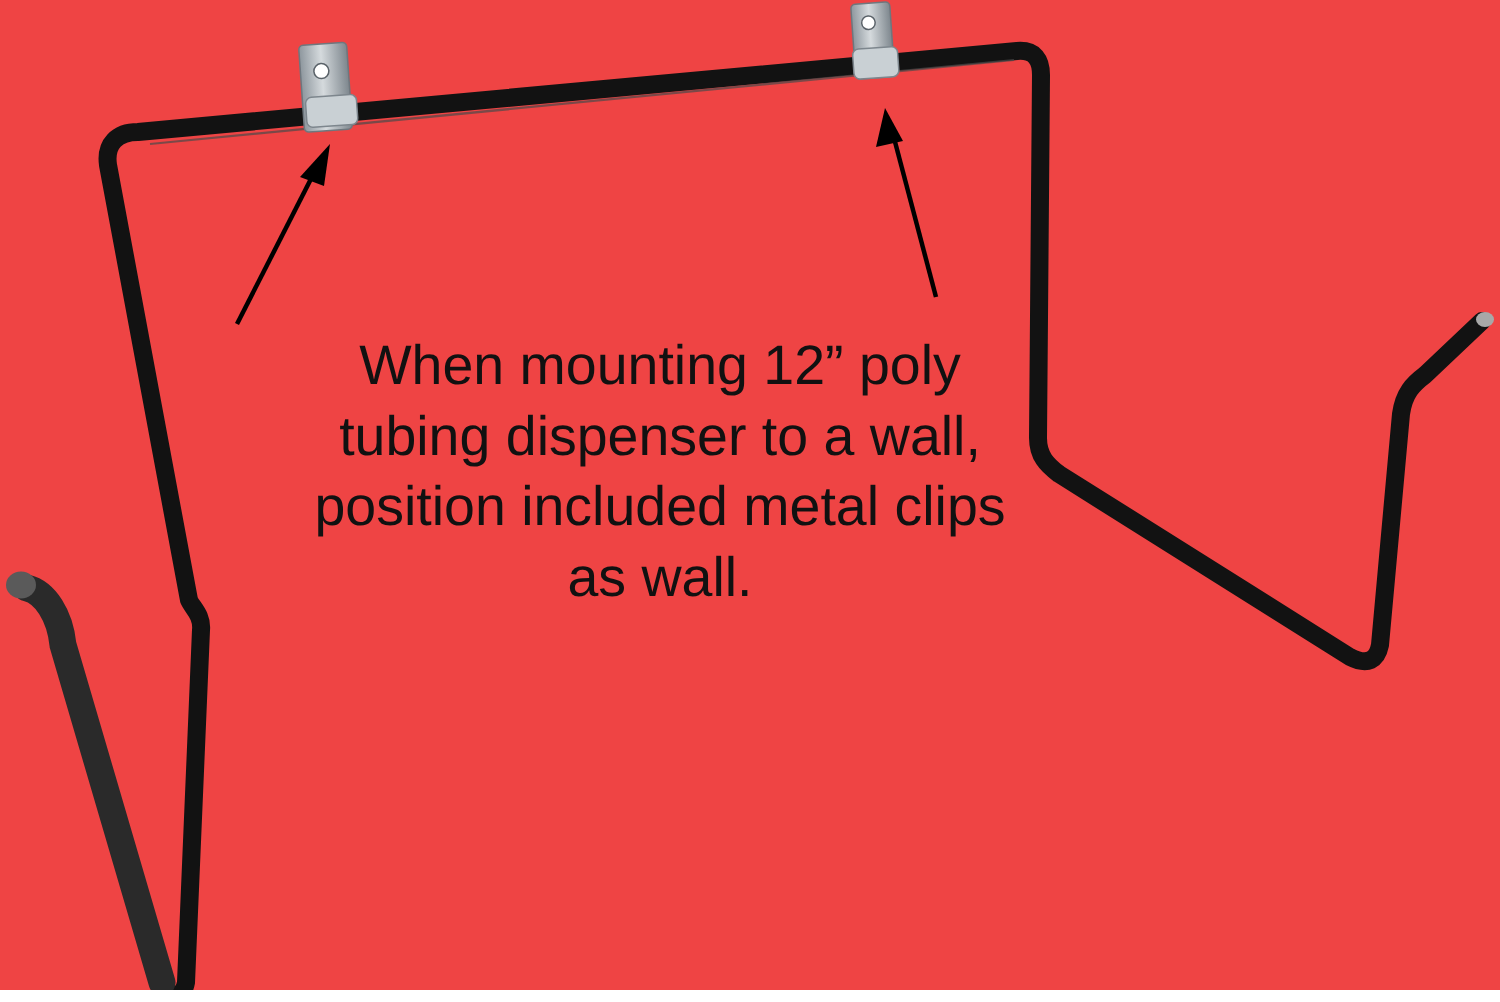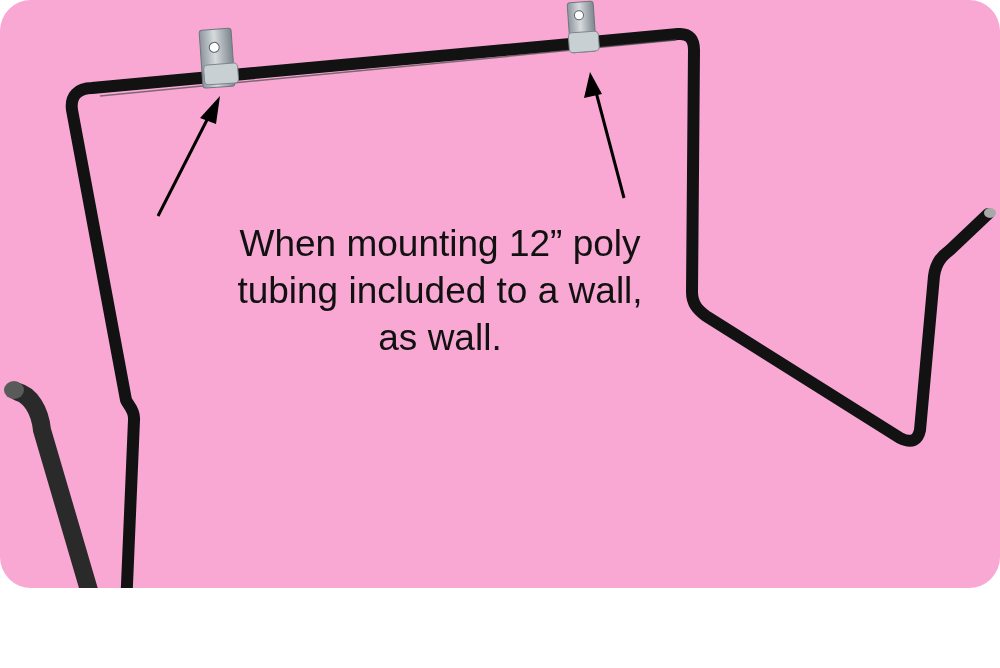--- a/index.html
+++ b/index.html
@@ -1,16 +1,16 @@
 <!DOCTYPE html>
 <html><head>
   <meta charset="utf-8">
   <style>
     html, body { margin: 0; padding: 0; background: #ffffff; }
-    .canvas { position: relative; width: 1000px; height: 588px; background: #f9a8d4; overflow: hidden; border-radius: 31px; }
+    .canvas { position: relative; width: 1000px; height: 660px; background: #ef4444; overflow: hidden; }
     svg.art { position: absolute; left: 0; top: 0; }
     .caption {
       position: absolute; left: 200px; top: 220px; width: 480px;
       text-align: center; font-family: "Liberation Sans", sans-serif;
       font-size: 37px; line-height: 47px; color: #111111;
     }
     .caption span { display: block; }
   </style>
 </head>
 <body>
@@ -51,16 +51,17 @@
       <polygon points="220,96 200,118 216,124" fill="#000"></polygon>
     </g>
     <g>
       <line x1="624" y1="198" x2="596" y2="92" stroke="#000" stroke-width="3"></line>
       <polygon points="590,72 584,98 602,94" fill="#000"></polygon>
     </g>
   </svg>
 
   <div class="caption">
     <span>When mounting 12” poly</span>
-    <span>tubing included to a wall,</span>
+    <span>tubing dispenser to a wall,</span>
+    <span>position included metal clips</span>
     <span>as wall.</span>
   </div>
 </div>
 
 </body></html>

